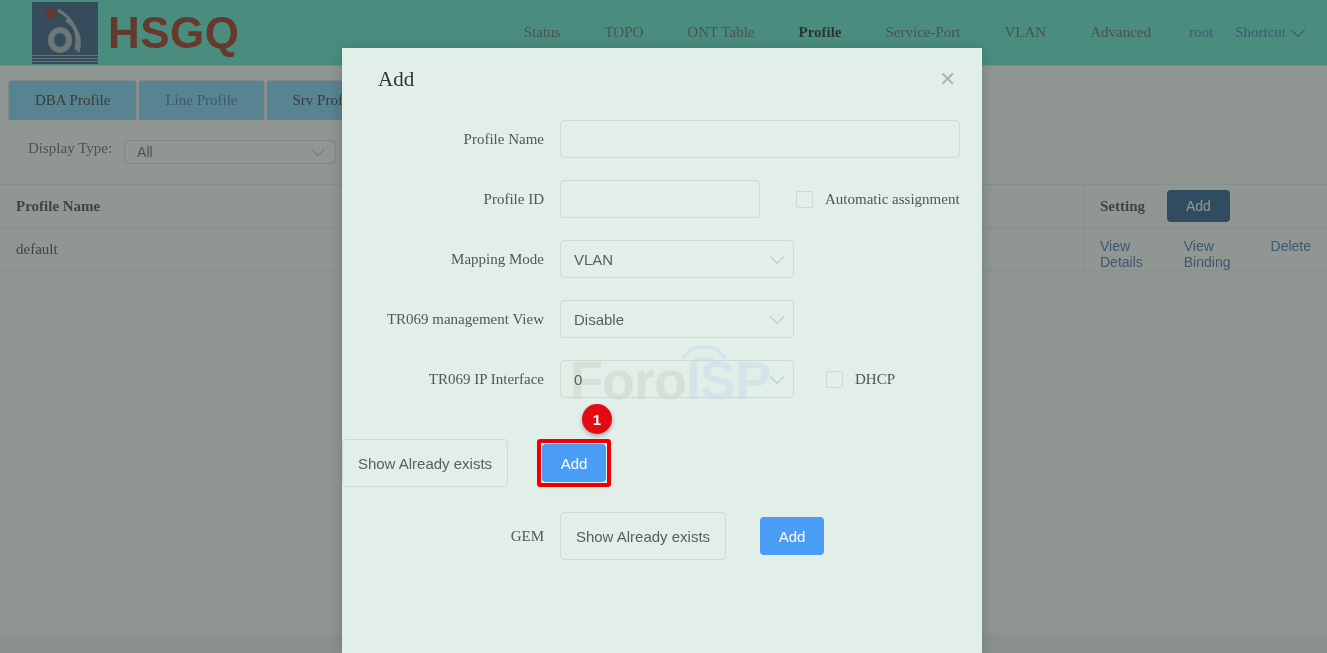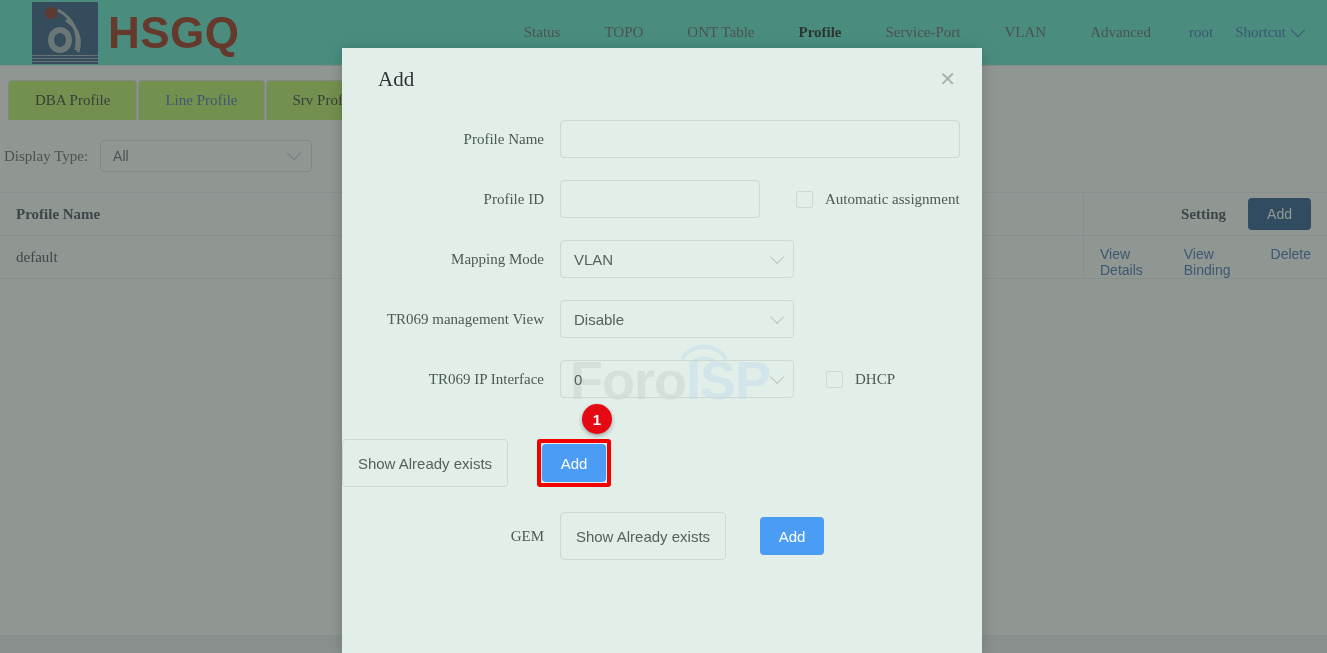--- a/index.html
+++ b/index.html
@@ -112,39 +112,38 @@
   .tabs {
     display: flex;
     padding: 14px 8px 0 8px;
     font-size: 15px;
   }
   .tab {
     border: 1px solid #dcdfe6;
     border-bottom: none;
     padding: 11px 26px;
     color: #303133;
-    background: #bef264;
+    background: #7dd3fc;
     cursor: pointer;
     border-radius: 4px 4px 0 0;
     margin-right: 1px;
     white-space: nowrap;
   }
   .tab.active { color: #3d6fb4; }
 
   .filter-row {
     display: flex;
-    align-items: center;
-    padding: 20px 4px;
+    padding: 20px 28px;
     font-size: 15px;
     color: #606266;
   }
   .filter-label { margin-right: 12px; }
   .select-box {
     width: 212px;
-    height: 32px;
+    height: 24px;
     border: 1px solid #dcdfe6;
     border-radius: 4px;
     display: flex;
     align-items: center;
     padding: 0 12px;
     box-sizing: border-box;
     color: #606266;
     font-family: "Liberation Sans", sans-serif;
     font-size: 14px;
     position: relative;
@@ -169,21 +168,21 @@
     border-bottom: 1px solid #ebeef5;
     text-align: left;
     padding: 0 16px;
     height: 42px;
     color: #303133;
     vertical-align: middle;
   }
   table.grid th { font-weight: bold; color: #3c4354; }
   table.grid td { color: #404552; }
   .col-div { border-left: 1px solid #ebeef5; }
-  .setting-head { display: flex; align-items: center; gap: 22px; justify-content: flex-end; }
+  .setting-head { display: flex; align-items: center; gap: 22px; }
   .btn-add-sm {
     background: #23558c;
     color: #fff;
     border: none;
     border-radius: 4px;
     font-size: 14px;
     font-family: "Liberation Sans", sans-serif;
     padding: 8px 19px;
     cursor: pointer;
   }

